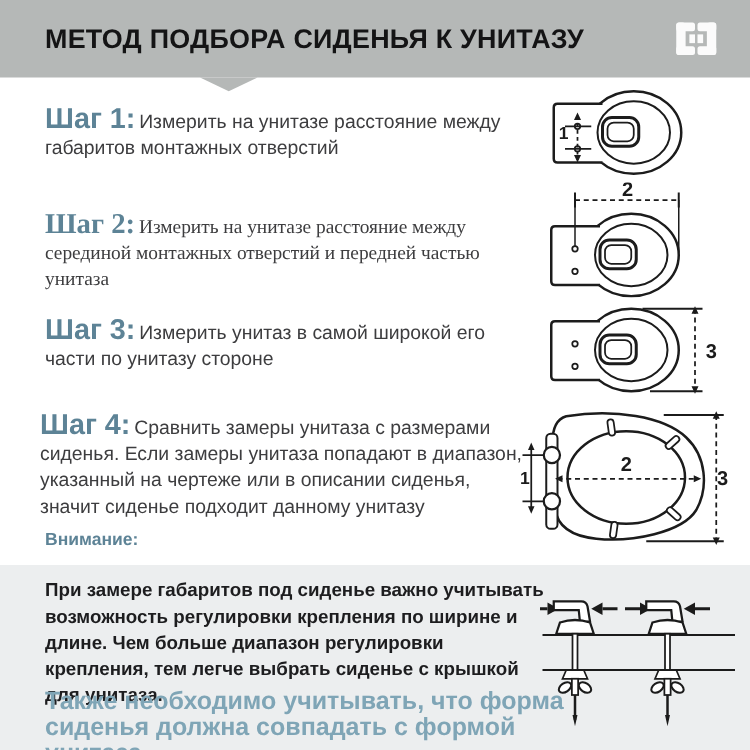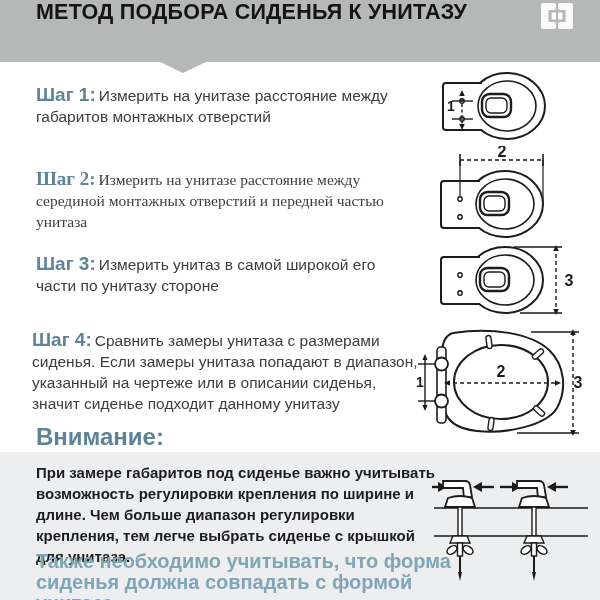--- a/index.html
+++ b/index.html
@@ -5,43 +5,43 @@
   * { margin:0; padding:0; box-sizing:border-box; }
   body { background:#888; }
   .page {
     position:relative; width:600px; height:600px; background:#ffffff;
     font-family:"Liberation Sans", sans-serif; overflow:hidden;
     margin:0 auto;
   }
   
   .header {
     position:absolute; top:0; left:0; width:600px; height:62px;
-    background:#b5b8b7; display:flex; align-items:flex-start;
+    background:#b5b8b7; display:flex; align-items:center;
     padding:0 18px 0 36px;
   }
   .header-title {
     flex:1; font-size:21.5px; font-weight:bold; color:#141415;
     letter-spacing:0.2px; white-space:nowrap;
   }
   .header-notch {
     position:absolute; top:62px; left:160px; width:0; height:0;
     border-left:23px solid transparent; border-right:23px solid transparent;
     border-top:11px solid #b5b8b7;
   }
   .logo { width:38px; height:32px; margin-right:6px; }
   
   .step { position:absolute; font-size:15.5px; line-height:21px; color:#3d3d3f; }
-  .step-label { font-size:19px; font-weight:bold; color:#5d8396; margin-right:3px; }
+  .step-label { font-size:23px; font-weight:bold; color:#5d8396; margin-right:3px; }
   .step1 { top:84px;  left:36px; width:375px; }
   .step2 { top:168px; left:36px; width:382px;font-family:Liberation Serif, serif; }
   .step3 { top:253px; left:36px; width:375px; }
   .step4 { top:329px; left:32px; width:396px; }
   .attention {
     position:absolute; top:423px; left:36px;
-    font-size:24px; font-weight:bold; color:#5d8396;
+    font-size:14px; font-weight:bold; color:#5d8396;
   }
   
   .diag { position:absolute; }
   .svg1 { left:438px; top:68px;  }
   .svg2 { left:436px; top:146px; }
   .svg3 { left:434px; top:238px; }
   .svg4 { left:413px; top:320px; }
   .svg5 { left:432px; top:466px; }
   svg { display:block; }
   .dimtxt { font-family:"Liberation Sans", sans-serif; font-weight:bold; fill:#1b1b1b; }

